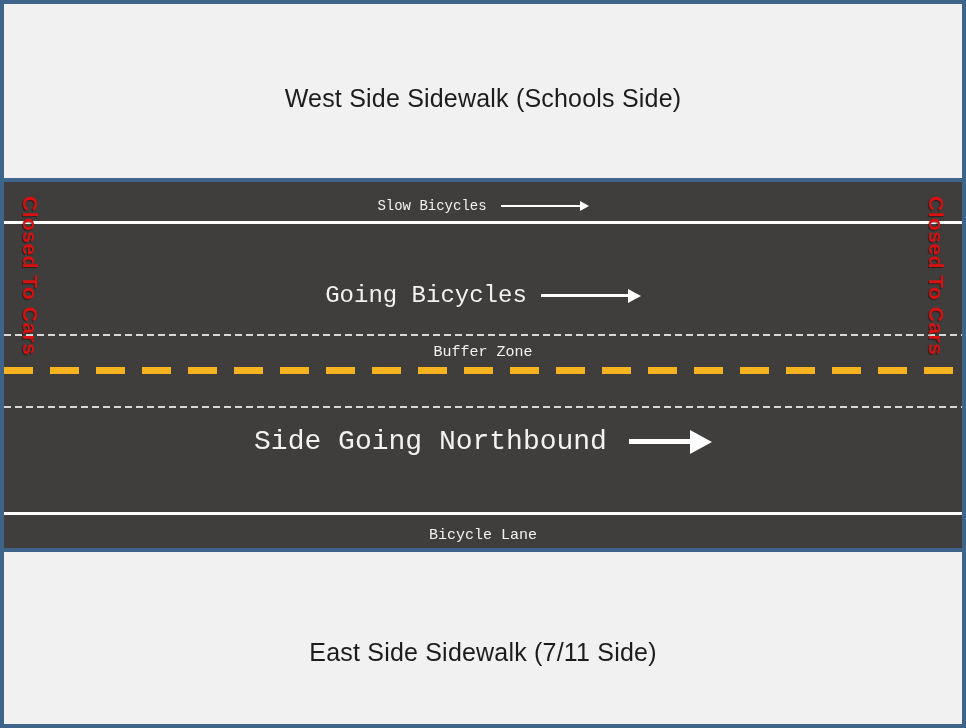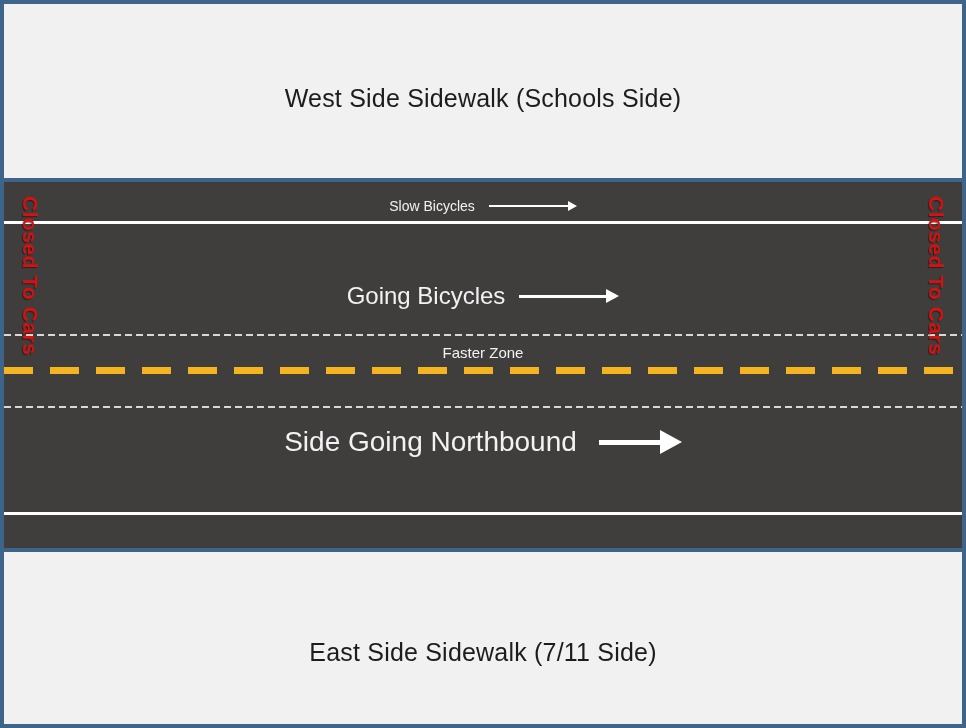--- a/index.html
+++ b/index.html
@@ -95,21 +95,21 @@
   .road-row {
     position: absolute;
     left: 0;
     width: 100%;
     display: flex;
     align-items: center;
     justify-content: center;
     color: #f2f2f2;
     white-space: nowrap;
   }
-  .road-row .txt { display: inline-block; }
+  .road-row .txt { display: inline-block; font-family: Liberation Mono, monospace; }
 
   #row-slow-bicycles { top: 16px; font-size: 14px; }
   #row-faster-bicycles { top: 100px; font-size: 24px; }
   #row-buffer-zone { top: 162px; font-size: 15px; }
   #row-cars { top: 244px; font-size: 28px; }
   #row-bicycle-lane { top: 345px; font-size: 15px; }
 
   
   .arrow {
     display: inline-flex;
@@ -177,31 +177,34 @@
 
     <div class="road-row" id="row-faster-bicycles">
       <span class="txt">Going Bicycles</span>
       <span class="arrow arrow-med">
         <span class="shaft"></span>
           <span class="head"></span>
       </span>
     </div>
 
     <div class="road-row" id="row-buffer-zone">
-      <span class="txt">Faster Zone</span>
+      <span class="txt">Buffer Zone</span>
     </div>
 
     <div class="road-row" id="row-cars">
       <span class="txt">Side Going Northbound</span>
       <span class="arrow arrow-thick">
         <span class="shaft"></span>
           <span class="head"></span>
       </span>
     </div>
 
+    <div class="road-row" id="row-bicycle-lane">
+      <span class="txt">Bicycle Lane</span>
+    </div>
 
     <div class="closed-label" id="closed-left">Closed To Cars</div>
     <div class="closed-label" id="closed-right">Closed To Cars</div>
 
   </div>
 
   <div class="sidewalk" id="sidewalk-east">
     <span class="sidewalk-label">East Side Sidewalk (7/11 Side)</span>
   </div>
 

